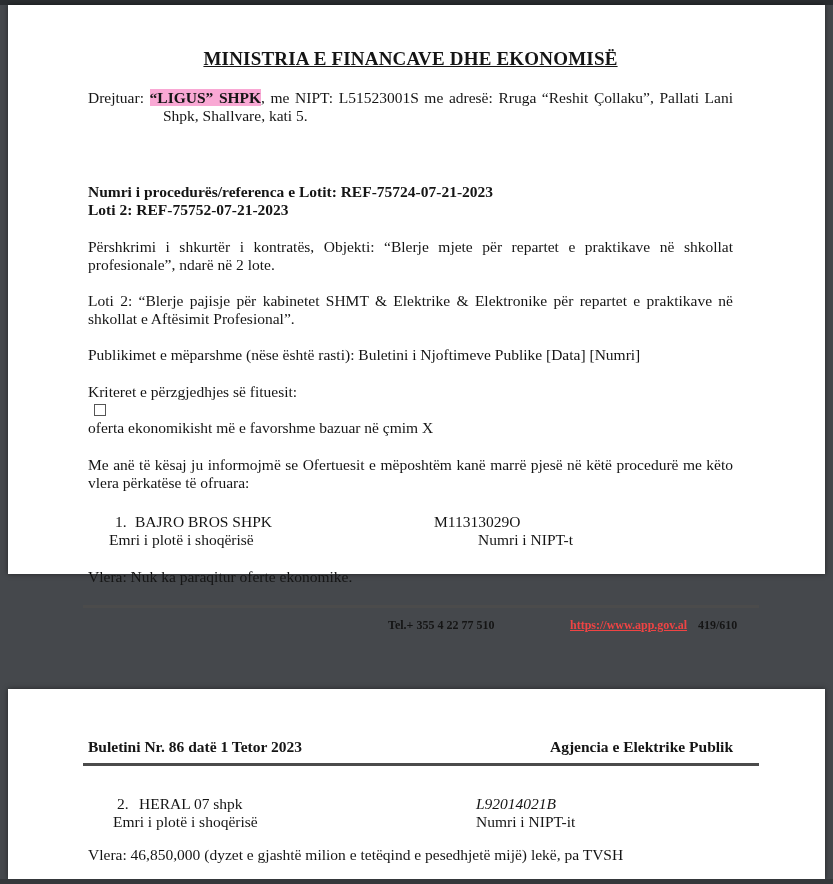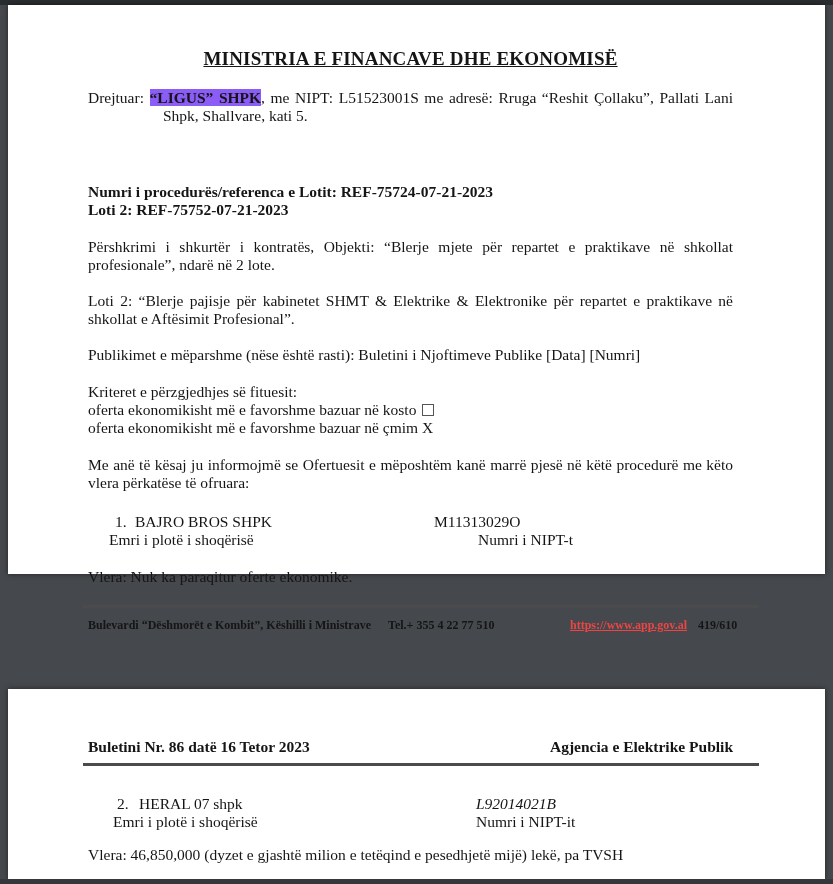--- a/index.html
+++ b/index.html
@@ -32,21 +32,21 @@
   }
   .title {
     text-align:center;
     font-weight:bold;
     text-decoration:underline;
     font-size:19px;
     letter-spacing:0.2px;
   }
   .just { text-align:justify; }
   .hang { padding-left:75px; text-indent:-75px; }
-  .hl { background:#8b5cf6; font-weight:bold; }
+  .hl { background:#f9a8d4; font-weight:bold; }
   .bold { font-weight:bold; }
   .row { position:relative; height:18px; }
   .row > span { position:absolute; top:0; white-space:nowrap; }
   .rule {
     position:absolute; left:75px; width:676px; height:3px;
     background:#4b4b4b;
   }
   .footerblk {
     position:absolute; left:80px; width:692px;
     font-size:12px; font-weight:bold; line-height:15px;
@@ -82,21 +82,21 @@
 
   <div class="blk just" style="top:233px;">Përshkrimi i shkurtër i kontratës, Objekti: “Blerje mjete për repartet e praktikave në shkollat profesionale”, ndarë në 2 lote.</div>
 
   <div class="blk just" style="top:287px;">Loti 2: “Blerje pajisje për kabinetet SHMT &amp; Elektrike &amp; Elektronike për repartet e praktikave në shkollat e Aftësimit Profesional”.</div>
 
   <div class="blk" style="top:341px;">Publikimet e mëparshme (nëse është rasti): Buletini i Njoftimeve Publike [Data] [Numri]</div>
 
   <div class="blk" style="top:378px;">
     <div>Kriteret e përzgjedhjes së fituesit:</div>
     <div>
-      <span>oferta ekonomikisht më e favorshme bazuar në kosto</span><span class="checkbox"></span>
+      <span class="checkbox"></span>
     </div>
     <div>oferta ekonomikisht më e favorshme bazuar në çmim X</div>
   </div>
 
   <div class="blk just" style="top:451px;">Me anë të kësaj ju informojmë se Ofertuesit e mëposhtëm kanë marrë pjesë në këtë procedurë me këto vlera përkatëse të ofruara:</div>
 
   <div class="blk" style="top:508px;">
     <div class="row">
       <span style="left:27px;">1.</span>
       <span style="left:47px;">BAJRO BROS SHPK</span>
@@ -107,34 +107,33 @@
       <span style="left:390px;">Numri i NIPT-t</span>
     </div>
   </div>
 
   <div class="blk" style="top:563px;">Vlera:  Nuk ka paraqitur oferte ekonomike.</div>
 
   <div class="rule" style="top:600px;"></div>
 
   <div class="footerblk" style="top:613px;">
     <div class="row" style="height:15px;">
-      <span style="left:0;">Bulevardi “Dëshmorët e Kombit”, Këshilli i Ministrave</span>
       <span style="left:300px;">Tel.+ 355 4 22 77 510</span>
       <a class="doclink" style="left:482px; position:absolute; white-space:nowrap;">https://www.app.gov.al</a>
       <span style="left:610px;">419/610</span>
     </div>
   </div>
 
 </div>
 
 <div class="page page2">
 
   <div class="blk" style="top:49px;">
     <div class="row">
-      <span class="bold" style="left:0;">Buletini Nr. 86 datë 16 Tetor 2023</span>
+      <span class="bold" style="left:0;">Buletini Nr. 86 datë 1 Tetor 2023</span>
       <span class="bold" style="right:0;">Agjencia e Elektrike Publik</span>
     </div>
   </div>
 
   <div class="rule" style="top:74px;"></div>
 
   <div class="blk" style="top:106px;">
     <div class="row">
       <span style="left:29px;">2.</span>
       <span style="left:51px;">HERAL 07 shpk</span>

